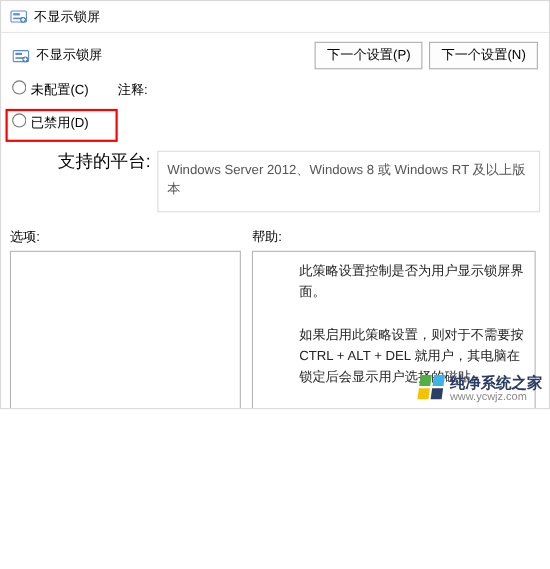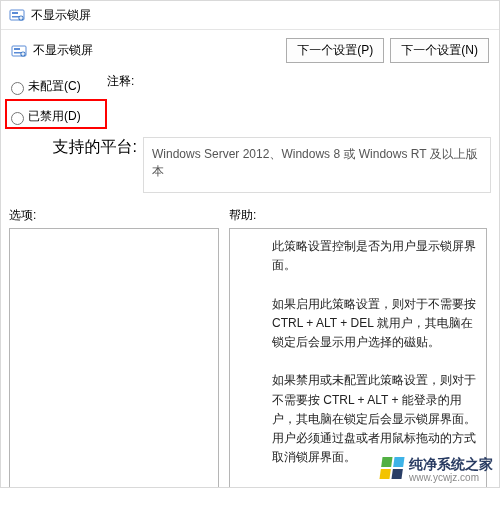--- a/index.html
+++ b/index.html
@@ -6,21 +6,21 @@
     margin: 0; padding: 0;
     width: 500px; height: 517px;
     font-family: "Microsoft YaHei", "Segoe UI", sans-serif;
     font-size: 12px;
     background: #fff;
     color: #000;
     overflow: hidden;
     position: relative;
   }
   .window {
-    width: 500px; height: 488px;
+    width: 500px; height: 372px;
     background: #fff;
     border: 1px solid #d9d9d9;
     box-sizing: border-box;
     position: relative;
     overflow: hidden;
   }
   
   .titlebar {
     height: 28px;
     display: flex;
@@ -65,21 +65,21 @@
   }
 
   
   .config-area {
     display: flex;
     padding: 0 8px 8px 10px;
     align-items: flex-start;
   }
   .radios { width: 96px; }
   .radio-row {
-    display:flex; align-items:flex-end; gap:4px;
+    display:flex; align-items:flex-start; gap:4px;
     height: 22px;
   }
   .radio-row input { margin:0 }
   .red-box {
     border: 2px solid #ff0000;
     padding: 2px 4px;
     margin-left: -6px;
     margin-top: 4px;
   }
   .radio-row label { font-size:12px }

